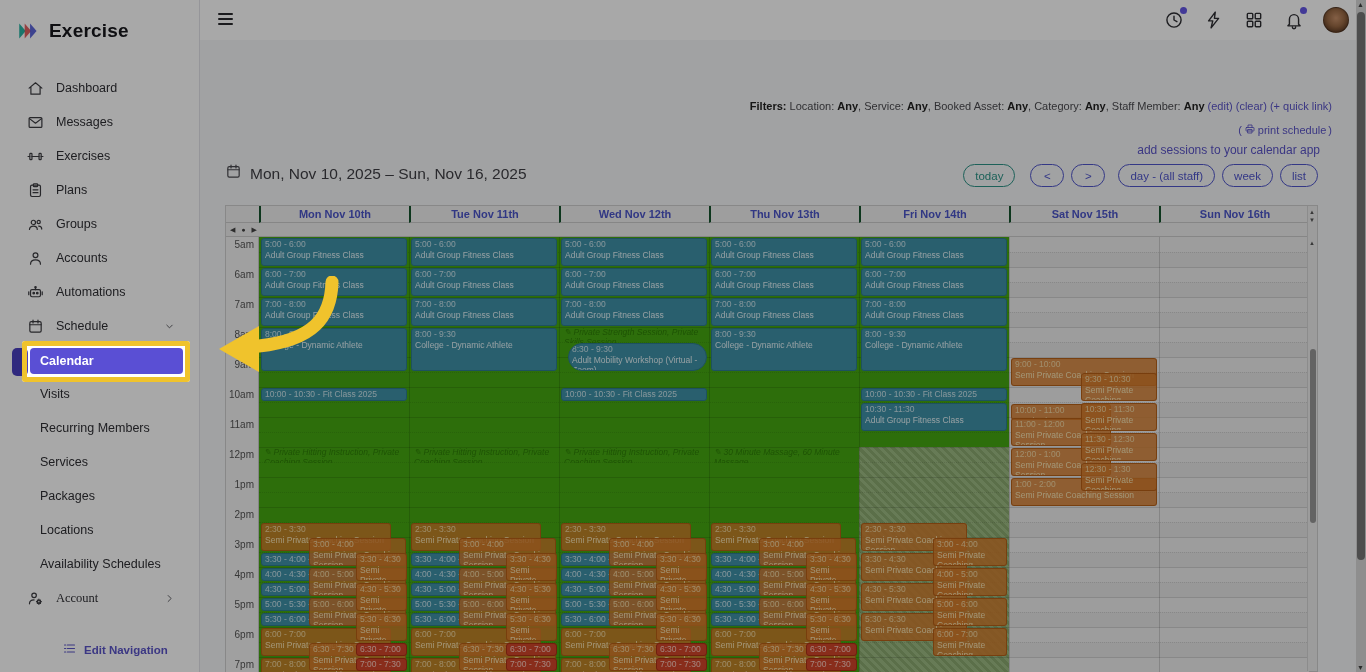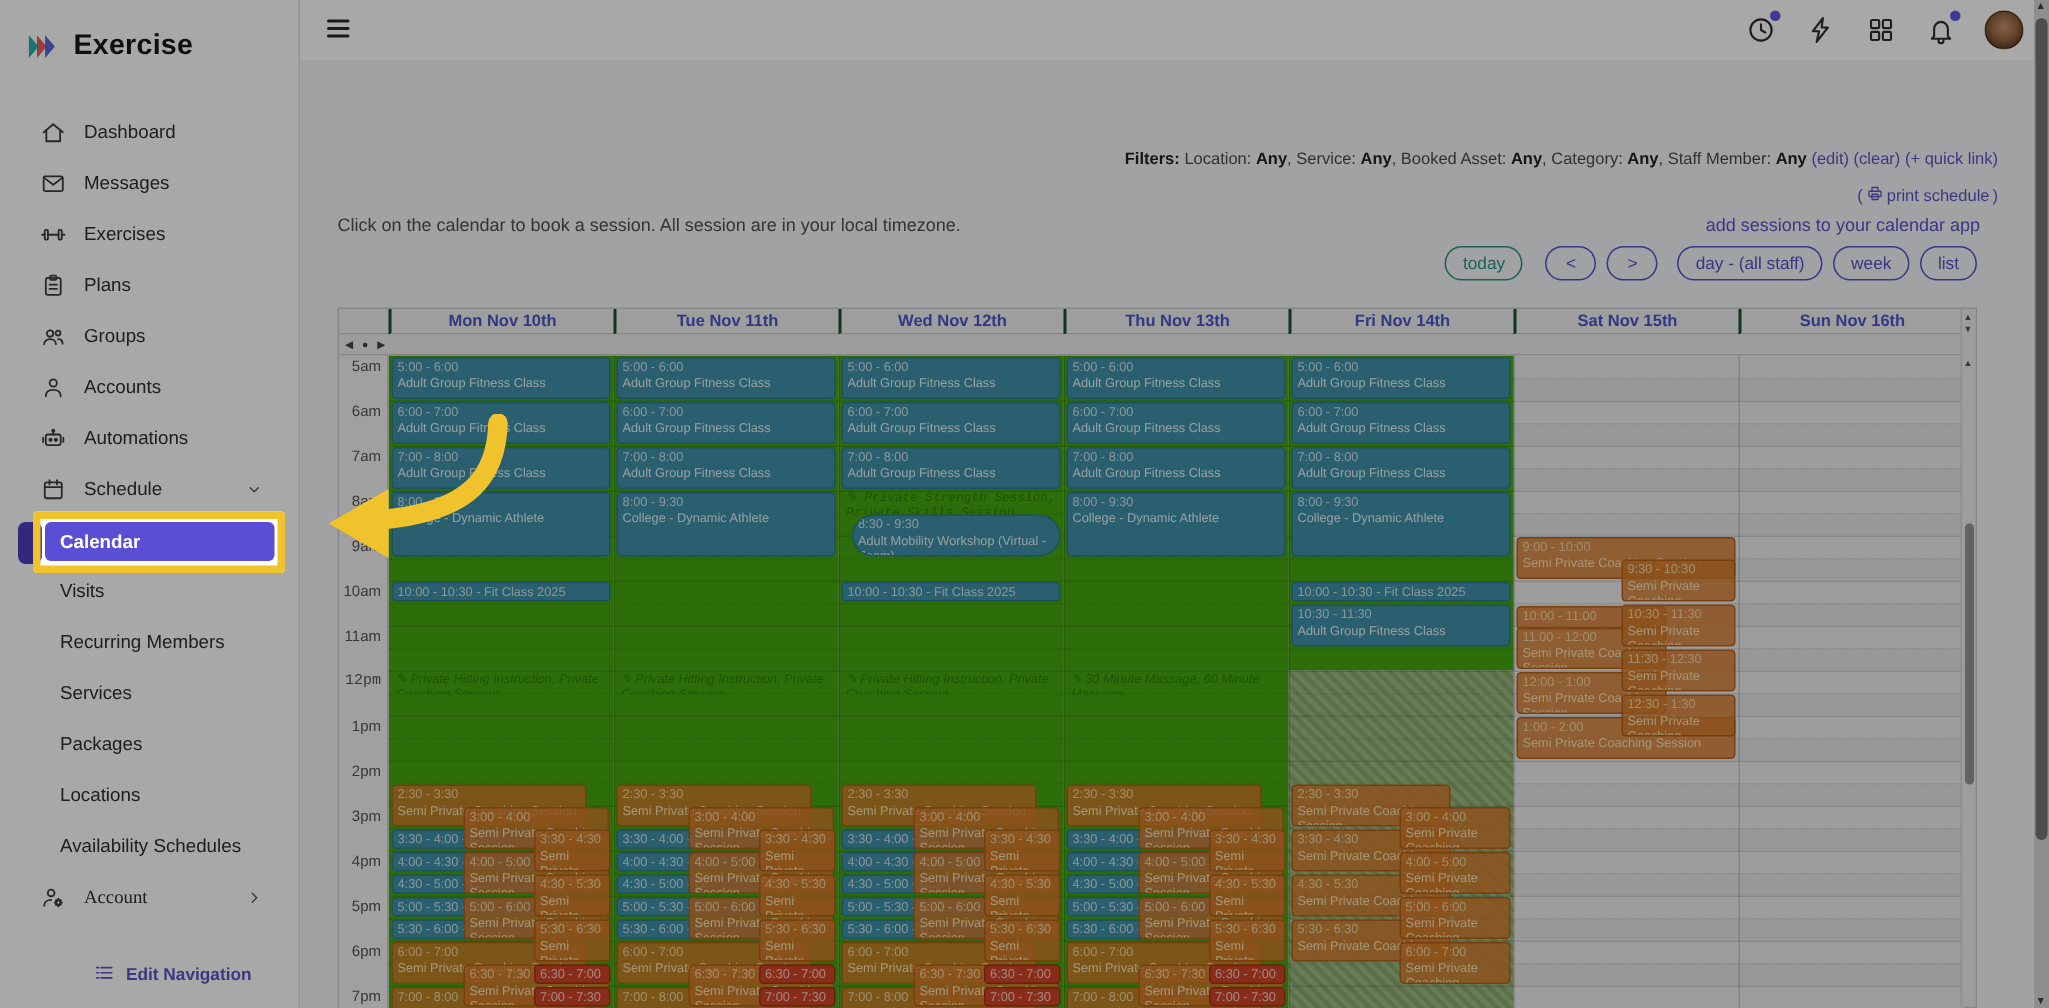--- a/index.html
+++ b/index.html
@@ -232,23 +232,29 @@
   <div class="filters" id="filters-line"><b>Filters:</b> Location: <b>Any</b>, Service: <b>Any</b>, Booked Asset: <b>Any</b>, Category: <b>Any</b>, Staff Member: <b>Any</b> <span class="lnk">(edit)</span> <span class="lnk">(clear)</span> <span class="lnk">(+ quick link)</span></div>
   <div class="print-row">
     <span>(</span>
     <span id="printer-icon-slot"><svg class="ic" width="12" height="12" viewBox="0 0 24 24" fill="none" stroke="currentColor" stroke-width="1.7" stroke-linecap="round" stroke-linejoin="round">
           <rect x="4" y="9" width="16" height="7" rx="1"></rect>
           <path d="M8 9V4h8v5M8 13h8v7H8z"></path>
         </svg></span>
     <span>print schedule</span>
     <span>)</span>
   </div>
-  <div class="hint">Click on the calendar to book a session. All session are in your local timezone.</div>
   <a class="add-link">add sessions to your calendar app</a>
 
+  <div class="cal-title">
+    <span id="title-cal-icon"><svg class="ic" width="17" height="17" viewBox="0 0 24 24" fill="none" stroke="currentColor" stroke-width="1.7" stroke-linecap="round" stroke-linejoin="round">
+          <rect x="4" y="5" width="16" height="15" rx="2"></rect>
+          <path d="M4 9.5h16M8.5 3v4M15.5 3v4"></path>
+        </svg></span>
+    <span>Mon, Nov 10, 2025 – Sun, Nov 16, 2025</span>
+  </div>
 
   <div class="toolbar">
     <button class="btn today">today</button>
     <button class="btn nav">&lt;</button>
     <button class="btn nav">&gt;</button>
     <button class="btn" style="margin-left:6px">day - (all staff)</button>
     <button class="btn">week</button>
     <button class="btn">list</button>
   </div>
 
@@ -314,31 +320,31 @@
           <div class="csep" style="left: 933px;"></div>
         </div>
       <div class="gutter" id="gutter">
           <div class="tlabel" style="top: 2px;">5am</div>
           <div class="tlabel" style="top: 32px;">6am</div>
           <div class="tlabel" style="top: 62px;">7am</div>
           <div class="tlabel" style="top: 92px;">8am</div>
           <div class="tlabel" style="top: 122px;">9am</div>
           <div class="tlabel" style="top: 152px;">10am</div>
           <div class="tlabel" style="top: 182px;">11am</div>
-          <div class="tlabel" style="top: 212px; font-family: Liberation Mono, monospace;">12pm</div>
+          <div class="tlabel" style="top: 212px;">12pm</div>
           <div class="tlabel" style="top: 242px;">1pm</div>
           <div class="tlabel" style="top: 272px;">2pm</div>
           <div class="tlabel" style="top: 302px;">3pm</div>
           <div class="tlabel" style="top: 332px;">4pm</div>
           <div class="tlabel" style="top: 362px;">5pm</div>
           <div class="tlabel" style="top: 392px;">6pm</div>
           <div class="tlabel" style="top: 422px;">7pm</div>
         </div>
       <div id="note-layer">
-          <div class="note" style="left: 336px; width: 144px; top: 90px; height: 16px; font-family: Liberation Mono, monospace;">✎ Private Strength Session, Private Skills Session</div>
+          <div class="note" style="left: 336px; width: 144px; top: 90px; height: 16px;">✎ Private Strength Session, Private Skills Session</div>
           <div class="note" style="left: 36px; width: 144px; top: 210px; height: 16px;">✎ Private Hitting Instruction, Private Coaching Session</div>
           <div class="note" style="left: 186px; width: 144px; top: 210px; height: 16px;">✎ Private Hitting Instruction, Private Coaching Session</div>
           <div class="note" style="left: 336px; width: 144px; top: 210px; height: 16px;">✎ Private Hitting Instruction, Private Coaching Session</div>
           <div class="note" style="left: 486px; width: 144px; top: 210px; height: 16px;">✎ 30 Minute Massage, 60 Minute Massage</div>
         </div>
       <div id="event-layer">
           <div class="ev class" style="left: 35px; width: 146px; top: 1px; height: 28px; z-index: 11;">
             <div class="t">5:00 - 6:00</div>
             <div class="n">Adult Group Fitness Class</div>
           </div>

